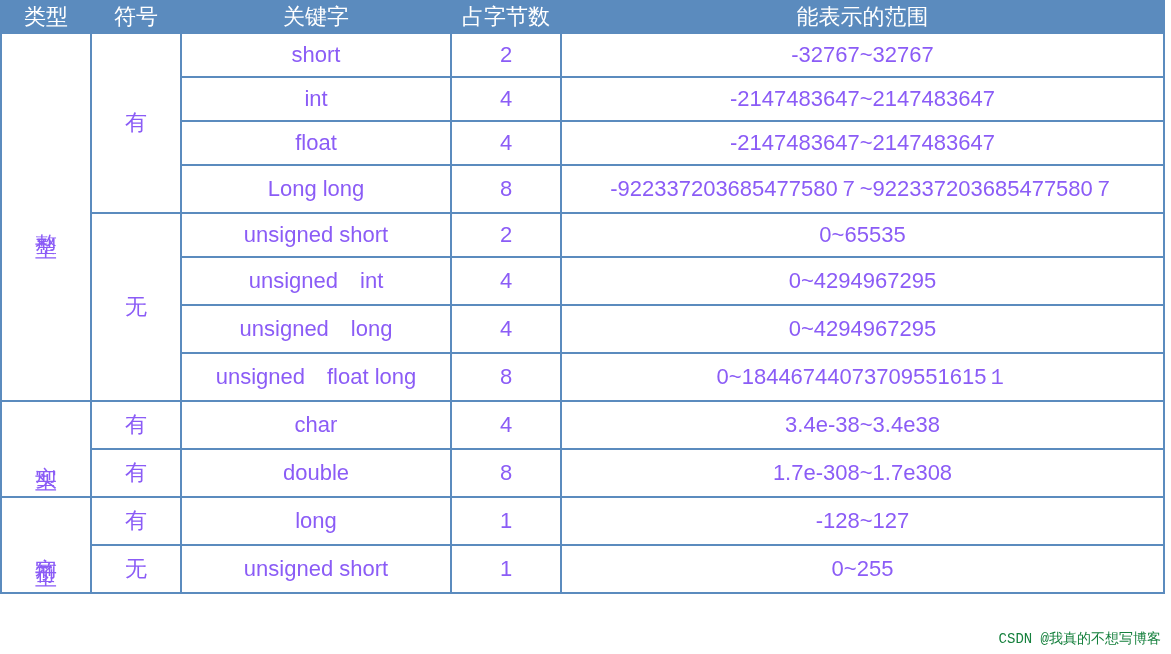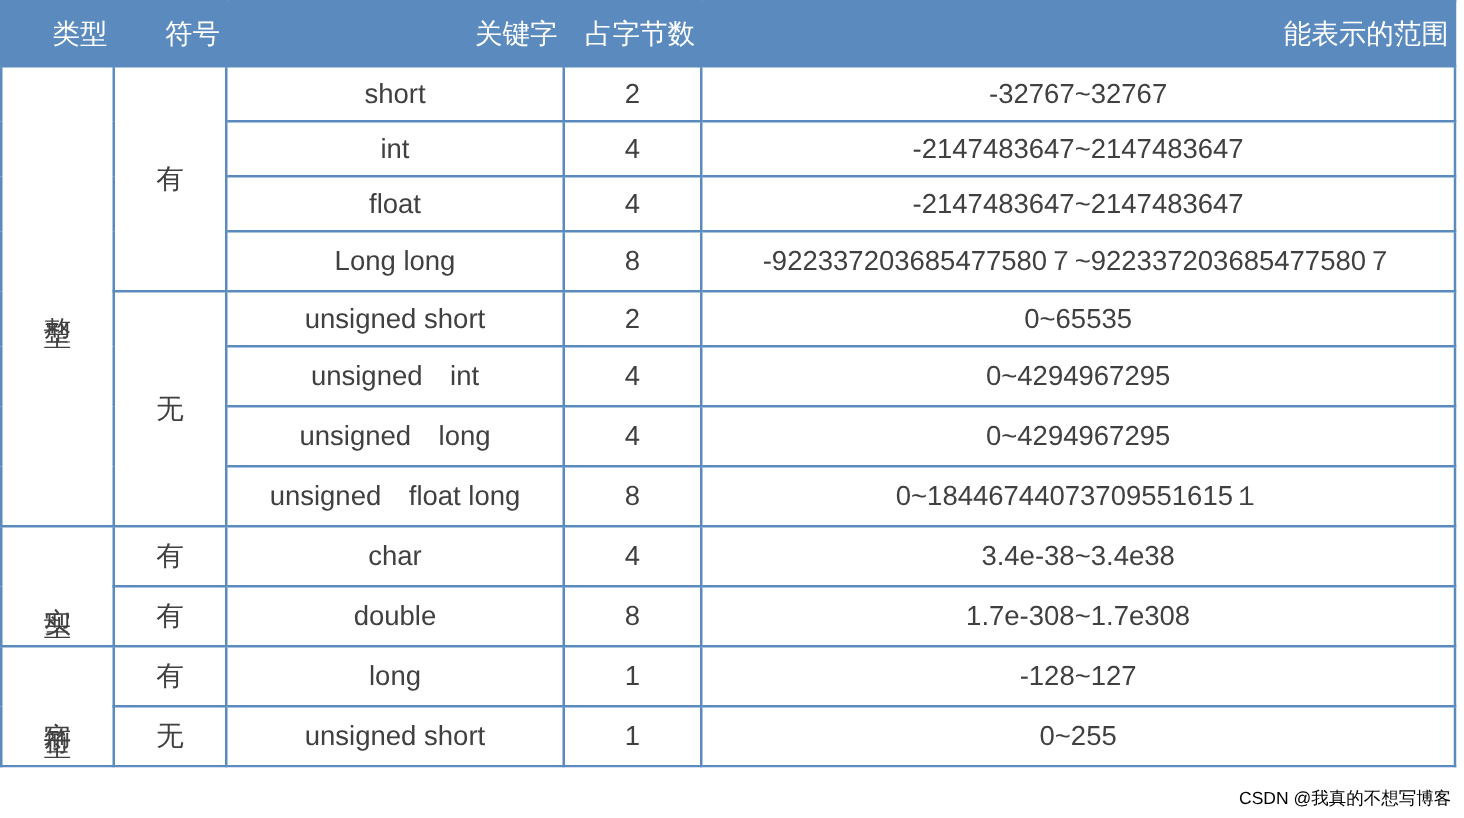--- a/index.html
+++ b/index.html
@@ -13,51 +13,51 @@
   table {
     border-collapse: collapse;
     width: 1165px;
     table-layout: fixed;
   }
   th {
     background: #5b8bbe;
     color: #fff;
     font-weight: normal;
     font-size: 22px;
-    padding: 10px 4px;
+    padding: 0 4px;
     border: 2px solid #5b8bbe;
-    text-align: right;
+    text-align: center;
     vertical-align: middle;
   }
   td {
     border: 2px solid #5b8bbe;
     padding: 8px 4px;
     text-align: center;
     vertical-align: middle;
     font-size: 22px;
-    color: #404040;
+    color: #8b5cf6;
   }
   .col-type { width: 90px; }
   .col-sign { width: 90px; }
   .col-keyword { width: 270px; }
   .col-bytes { width: 110px; }
   .col-range { width: auto; }
   .vert {
     writing-mode: vertical-rl;
     text-orientation: upright;
     letter-spacing: 4px;
     display: inline-block;
   }
   .watermark {
     position: fixed;
     right: 10px;
     bottom: 6px;
-    color: #000000;
+    color: #15803d;
     font-size: 14px;
-    font-family: Liberation Sans, sans-serif;
+    font-family: Liberation Mono, monospace;
     pointer-events: none;
   }
 </style>
 </head>
 <body>
 
 <table>
   <colgroup>
     <col class="col-type">
     <col class="col-sign">

